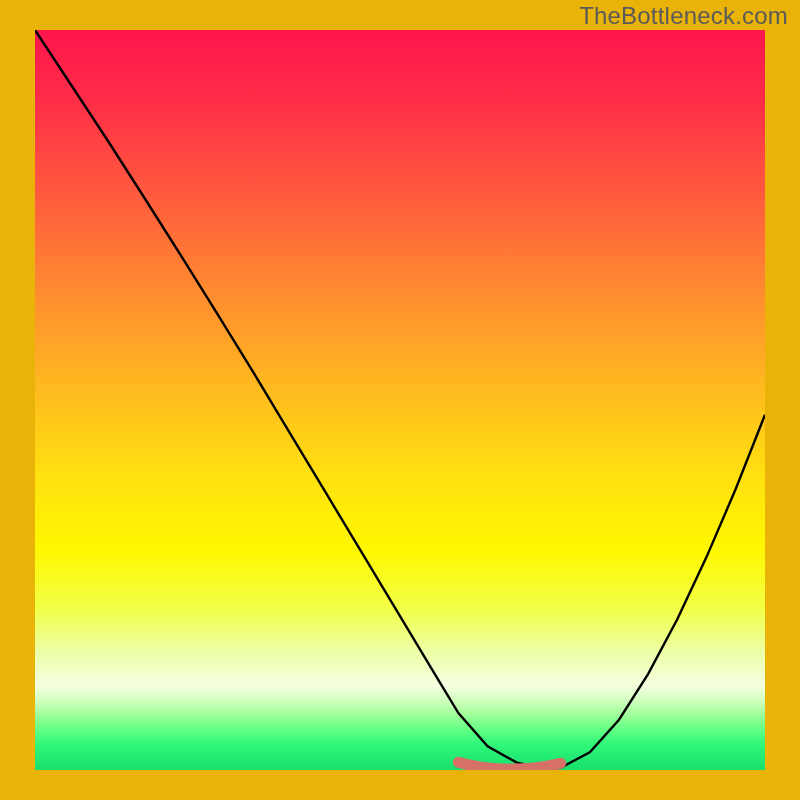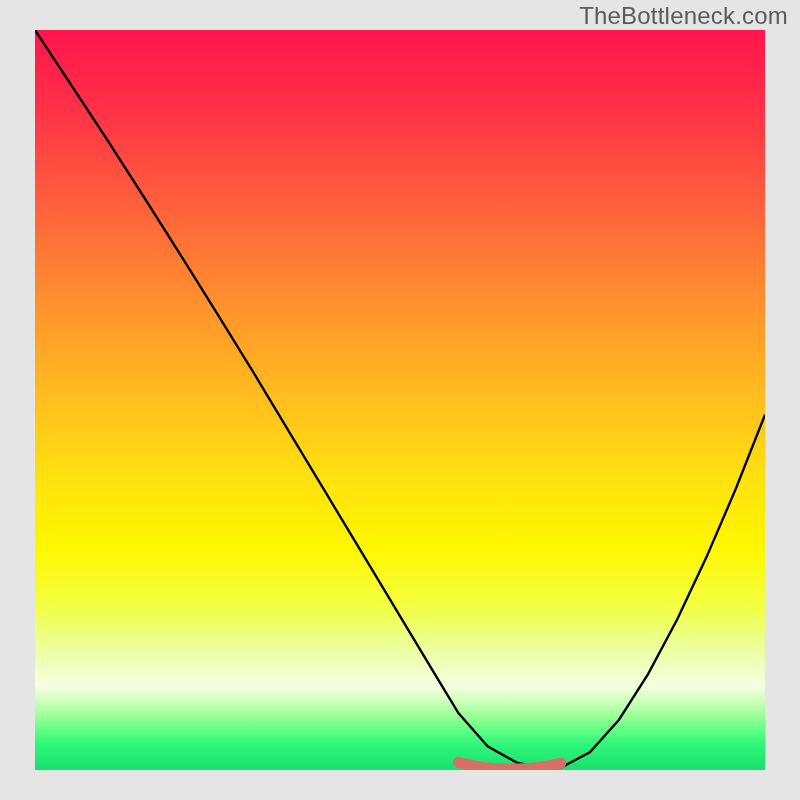--- a/index.html
+++ b/index.html
@@ -10,21 +10,21 @@
     overflow: hidden;
     background: #000;
     font-family: Arial, Helvetica, sans-serif;
   }
   .frame {
     position: absolute;
     left: 0;
     top: 0;
     width: 800px;
     height: 800px;
-    background: #e5e5e5;
+    background: #eab308;
   }
   .watermark {
     position: absolute;
     top: 2px;
     right: 12px;
     color: #5a5a5a;
     font-size: 24px;
     font-weight: 400;
     letter-spacing: 0.2px;
     z-index: 10;

